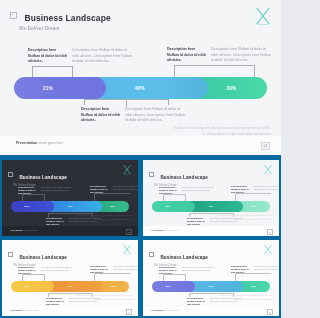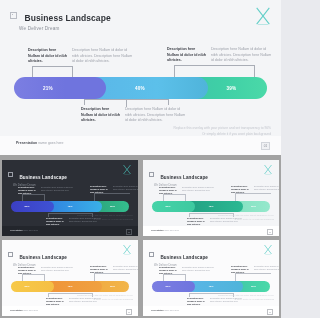--- a/index.html
+++ b/index.html
@@ -1,18 +1,18 @@
 <!DOCTYPE html>
 <html><head>
 <meta charset="utf-8">
 <style>
   html,body{margin:0;padding:0;background:#e9eaee;}
   body{width:281px;height:318px;overflow:hidden;font-family:"Liberation Sans",sans-serif;}
 
-  .stage{position:relative;width:281px;height:318px;background:#a3a3a3;}
+  .stage{position:relative;width:281px;height:318px;background:#0369a1;}
 
   
   .slide{position:absolute;box-sizing:border-box;overflow:hidden;}
   .slide.light{background:#f4f5f7;}
   .slide.white{background:#fbfbfc;}
   .slide.dark{background:#2c2f36;}
 
   
   .hero{left:0;top:0;width:281px;height:155px;background:#f4f5f7;}
   .hero .hdr{position:absolute;left:10px;top:7px;}

